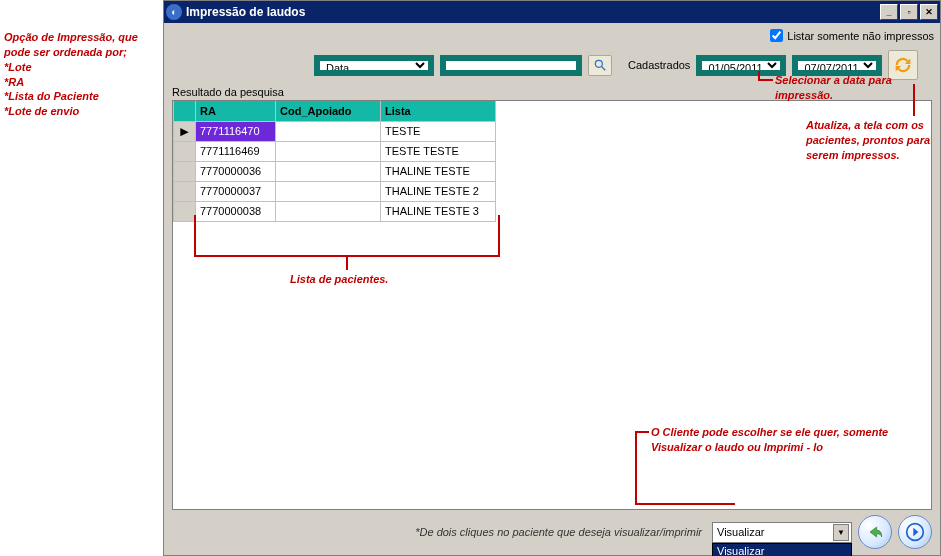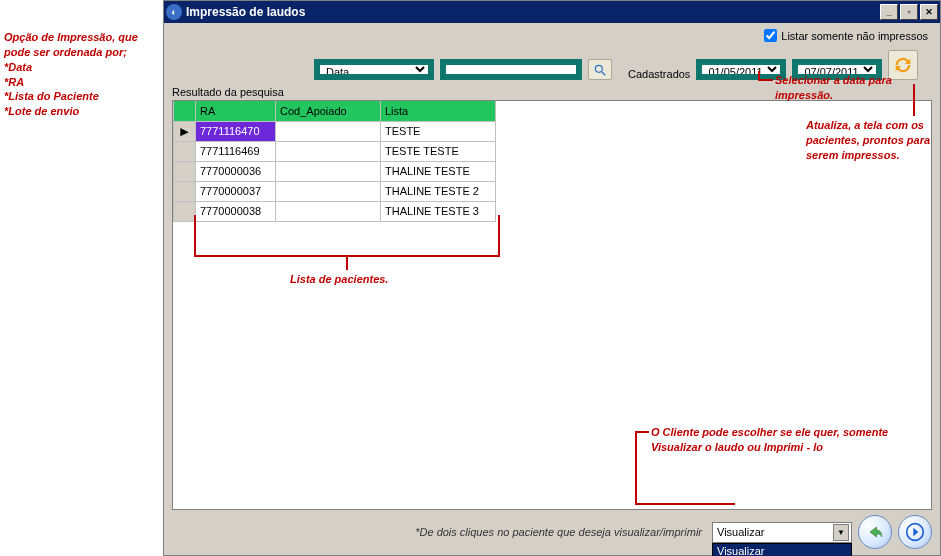--- a/index.html
+++ b/index.html
@@ -62,23 +62,23 @@
     background: #d4d0c8;
     border: 1px solid #fff;
     border-right-color: #404040;
     border-bottom-color: #404040;
     display: flex; align-items: center; justify-content: center;
     font-size: 9px; font-weight: bold; color: #000;
     cursor: pointer;
   }
   .toolbar-row {
     display: flex;
-    align-items: flex-end;
+    align-items: center;
     gap: 6px;
-    padding: 4px 12px;
+    padding: 4px 6px;
   }
   .toolbar-row.top { justify-content: flex-end; padding-top: 6px; }
   .checkbox-row { display: flex; align-items: center; gap: 4px; }
   input[type=checkbox] { width: 13px; height: 13px; }
   .label { color: #000; font-size: 11px; }
   select.combo, input.textfield {
     height: 21px;
     background: #fff;
     border: 6px solid #0f766e;
     font-size: 11px;
@@ -111,22 +111,22 @@
   }
   table.grid th, table.grid td {
     border: 1px solid #c0c0c0;
     height: 20px;
     padding: 0 4px;
     text-align: left;
     background: #fff;
     white-space: nowrap;
   }
   table.grid th {
-    background: #22c55e;
-    font-weight: normal;
+    background: #14b8a6;
+    font-weight: bold;
     border-top: none;
   }
   table.grid td.rowhdr {
     background: #d4d0c8;
     width: 22px;
     text-align: center;
   }
   table.grid td.sel {
     background: #6d28d9;
     color: #fff;
@@ -194,21 +194,21 @@
     border-radius: 50%;
     display:flex;align-items:center;justify-content:center;
     cursor:pointer;
   }
 </style>
 </head>
 <body>
 
 <div class="annotation" style="left:4px; top:30px; width:160px;">
   <div>Opção de Impressão, que pode ser ordenada por;</div>
-  <div>*Data</div>
+  <div>*Lote</div>
   <div>*RA</div>
   <div>*Lista do Paciente</div>
   <div>*Lote de envio</div>
 </div>
 
 <div class="red-line" style="left:210px; top:37px; width:148px; height:2px;"></div>
 <div class="red-line" style="left:356px; top:37px; width:2px; height:12px;"></div>
 
 <div class="window">
   <div class="titlebar">

